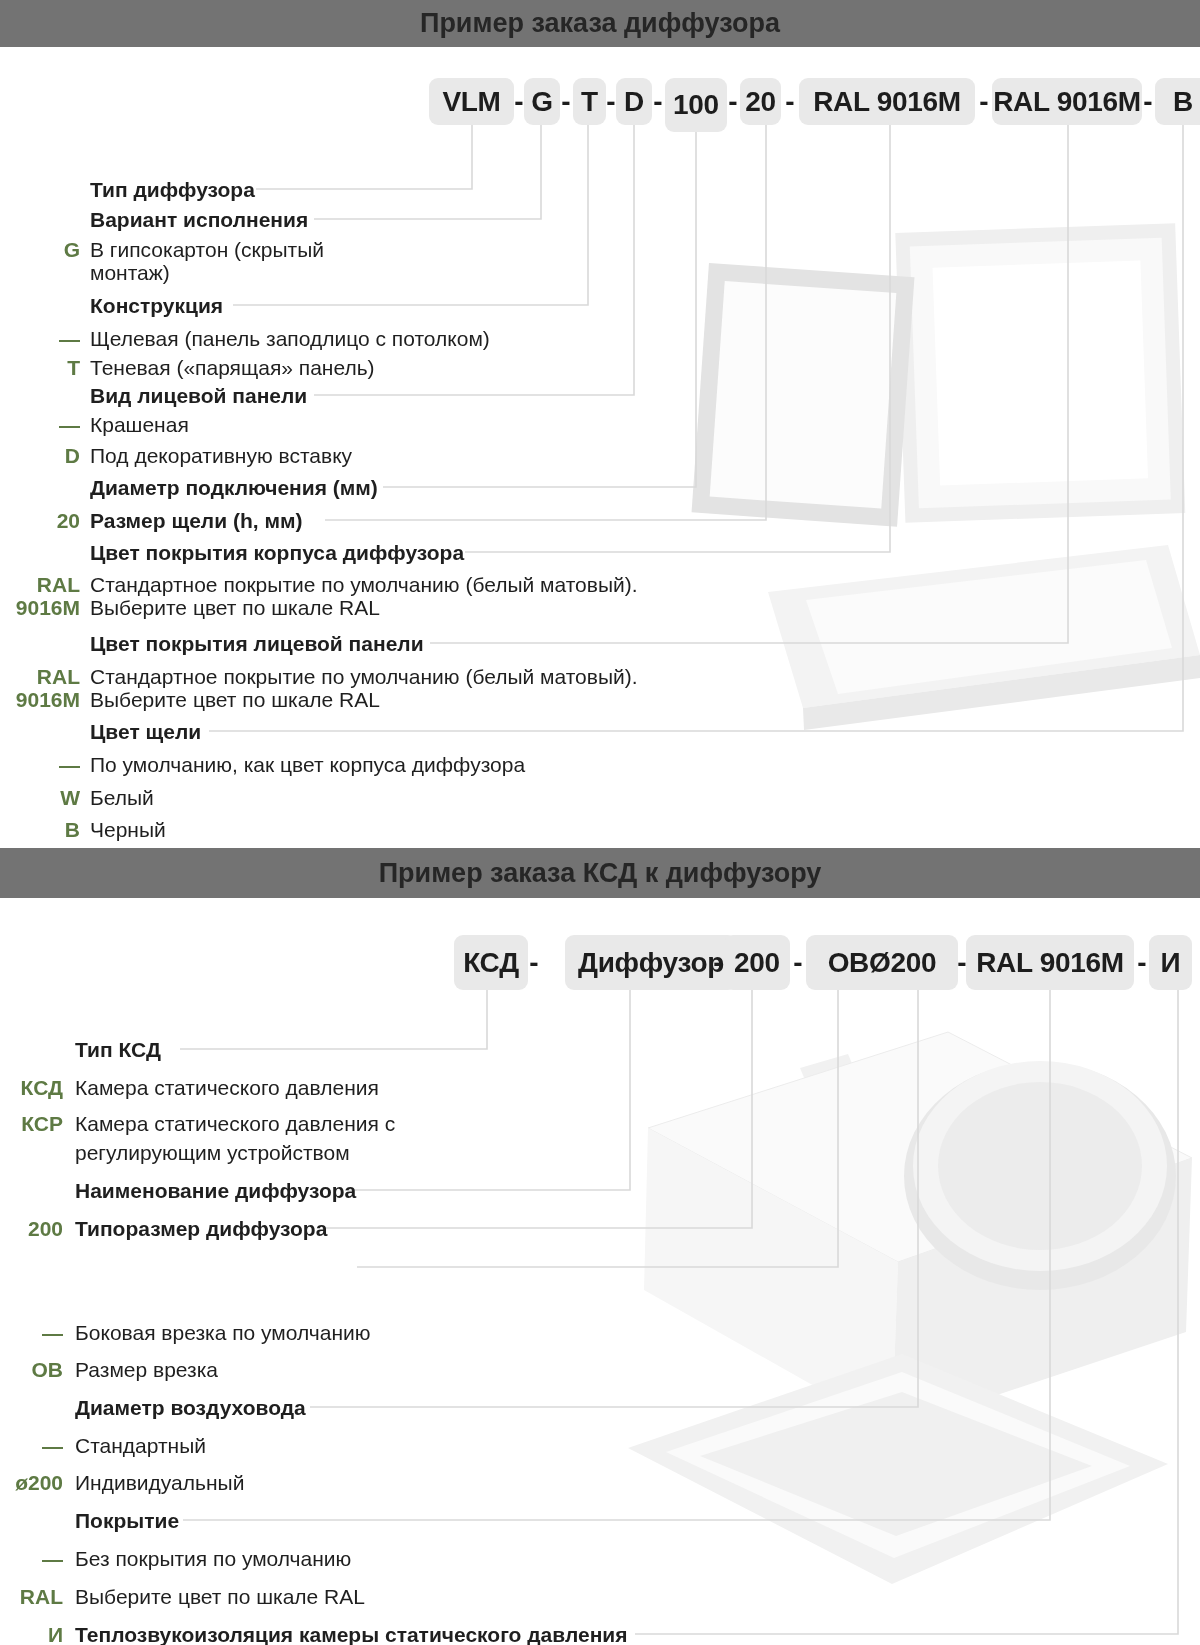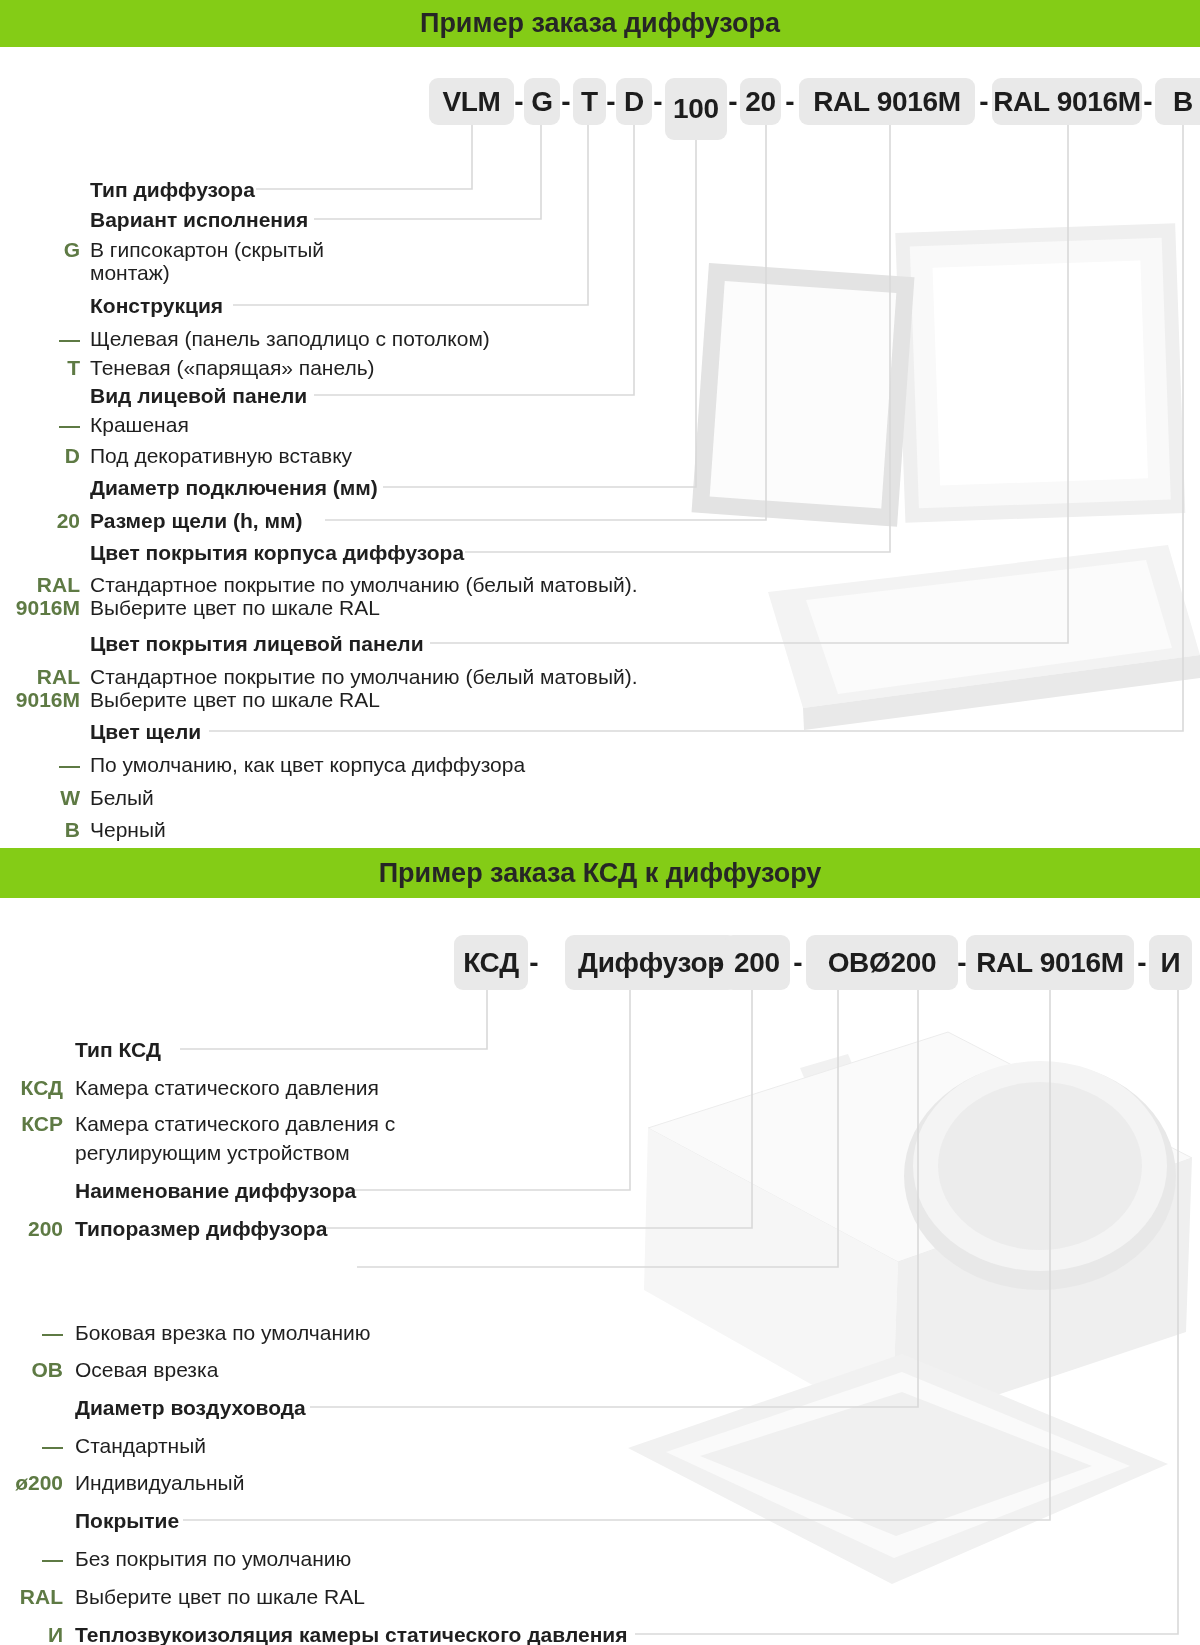--- a/index.html
+++ b/index.html
@@ -1,20 +1,20 @@
 <!DOCTYPE html>
 <html><head>
 <meta charset="utf-8">
 <style>
   html,body{margin:0;padding:0;background:#ffffff;}
   .page{position:relative;width:1200px;height:1645px;overflow:hidden;background:#fff;
         font-family:"Liberation Sans","DejaVu Sans",sans-serif;color:#1f1f1f;}
   .art{position:absolute;z-index:1;}
   .lines{position:absolute;left:0;top:0;z-index:2;}
-  .bar{position:absolute;left:0;width:1200px;background:#84cc16;z-index:3;
+  .bar{position:absolute;left:0;width:1200px;background:#737373;z-index:3;
        display:flex;align-items:center;justify-content:center;
        font-size:27px;font-weight:600;color:#262626;}
   .cbox{position:absolute;background:#e9e9e9;border-radius:9px;z-index:3;
         display:flex;align-items:center;justify-content:center;
         font-size:28px;font-weight:600;color:#1d1d1d;letter-spacing:-0.3px;white-space:nowrap;}
   .csep{position:absolute;z-index:3;display:flex;align-items:center;justify-content:center;
         width:20px;transform:translateX(-50%);font-size:28px;font-weight:600;color:#1d1d1d;}
   .row{position:absolute;left:90px;z-index:3;font-size:21px;line-height:23px;color:#1f1f1f;}
   .row .prefix{position:absolute;left:-90px;top:0;width:80px;text-align:right;
                color:#5e7a44;font-weight:700;}
@@ -80,21 +80,21 @@
   </div>
 
   <span class="cbox" style="left:429px;top:78px;width:85px;height:47px">VLM</span>
   <span class="csep" style="left:519px;top:78px;height:47px">-</span>
   <span class="cbox" style="left:524px;top:78px;width:36px;height:47px">G</span>
   <span class="csep" style="left:566px;top:78px;height:47px">-</span>
   <span class="cbox" style="left:573px;top:78px;width:33px;height:47px">T</span>
   <span class="csep" style="left:611px;top:78px;height:47px">-</span>
   <span class="cbox" style="left:616px;top:78px;width:36px;height:47px">D</span>
   <span class="csep" style="left:658px;top:78px;height:47px">-</span>
-  <span class="cbox" style="left:665px;top:78px;width:62px;height:62px">100</span>
+  <span class="cbox" style="left:665px;top:78px;width:62px;height:54px">100</span>
   <span class="csep" style="left:733px;top:78px;height:47px">-</span>
   <span class="cbox" style="left:740px;top:78px;width:41px;height:47px">20</span>
   <span class="csep" style="left:790px;top:78px;height:47px">-</span>
   <span class="cbox" style="left:799px;top:78px;width:176px;height:47px">RAL 9016M</span>
   <span class="csep" style="left:984px;top:78px;height:47px">-</span>
   <span class="cbox" style="left:992px;top:78px;width:150px;height:47px">RAL 9016M</span>
   <span class="csep" style="left:1148px;top:78px;height:47px">-</span>
   <span class="cbox" style="left:1155px;top:78px;width:56px;height:47px">B</span>
 
   <div class="row b" style="top:178px"><span class="prefix"></span><span>Тип диффузора</span></div>
@@ -132,21 +132,21 @@
   <span class="cbox" style="left:966px;top:935px;width:168px;height:55px">RAL 9016M</span>
   <span class="csep" style="left:1142px;top:935px;height:55px">-</span>
   <span class="cbox" style="left:1149px;top:935px;width:43px;height:55px">И</span>
 
   <div class="row row2 b" style="top:1035px"><span class="prefix"></span><span>Тип КСД</span></div>
   <div class="row row2" style="top:1073px"><span class="prefix">КСД</span><span>Камера статического давления</span></div>
   <div class="row row2" style="top:1109px;width:400px"><span class="prefix">КСР</span><span>Камера статического давления с регулирующим устройством</span></div>
   <div class="row row2 b" style="top:1176px"><span class="prefix"></span><span>Наименование диффузора</span></div>
   <div class="row row2 b" style="top:1214px"><span class="prefix">200</span><span>Типоразмер диффузора</span></div>
   <div class="row row2" style="top:1318px"><span class="prefix">—</span><span>Боковая врезка по умолчанию</span></div>
-  <div class="row row2" style="top:1355px"><span class="prefix">ОВ</span><span>Осевая врезка</span></div>
+  <div class="row row2" style="top:1355px"><span class="prefix">ОВ</span><span>Размер врезка</span></div>
   <div class="row row2 b" style="top:1393px"><span class="prefix"></span><span>Диаметр воздуховода</span></div>
   <div class="row row2" style="top:1431px"><span class="prefix">—</span><span>Стандартный</span></div>
   <div class="row row2" style="top:1468px"><span class="prefix">ø200</span><span>Индивидуальный</span></div>
   <div class="row row2 b" style="top:1506px"><span class="prefix"></span><span>Покрытие</span></div>
   <div class="row row2" style="top:1544px"><span class="prefix">—</span><span>Без покрытия по умолчанию</span></div>
   <div class="row row2" style="top:1582px"><span class="prefix">RAL</span><span>Выберите цвет по шкале RAL</span></div>
   <div class="row row2 b" style="top:1620px"><span class="prefix">И</span><span>Теплозвукоизоляция камеры статического давления</span></div>
 
 </div>
 

